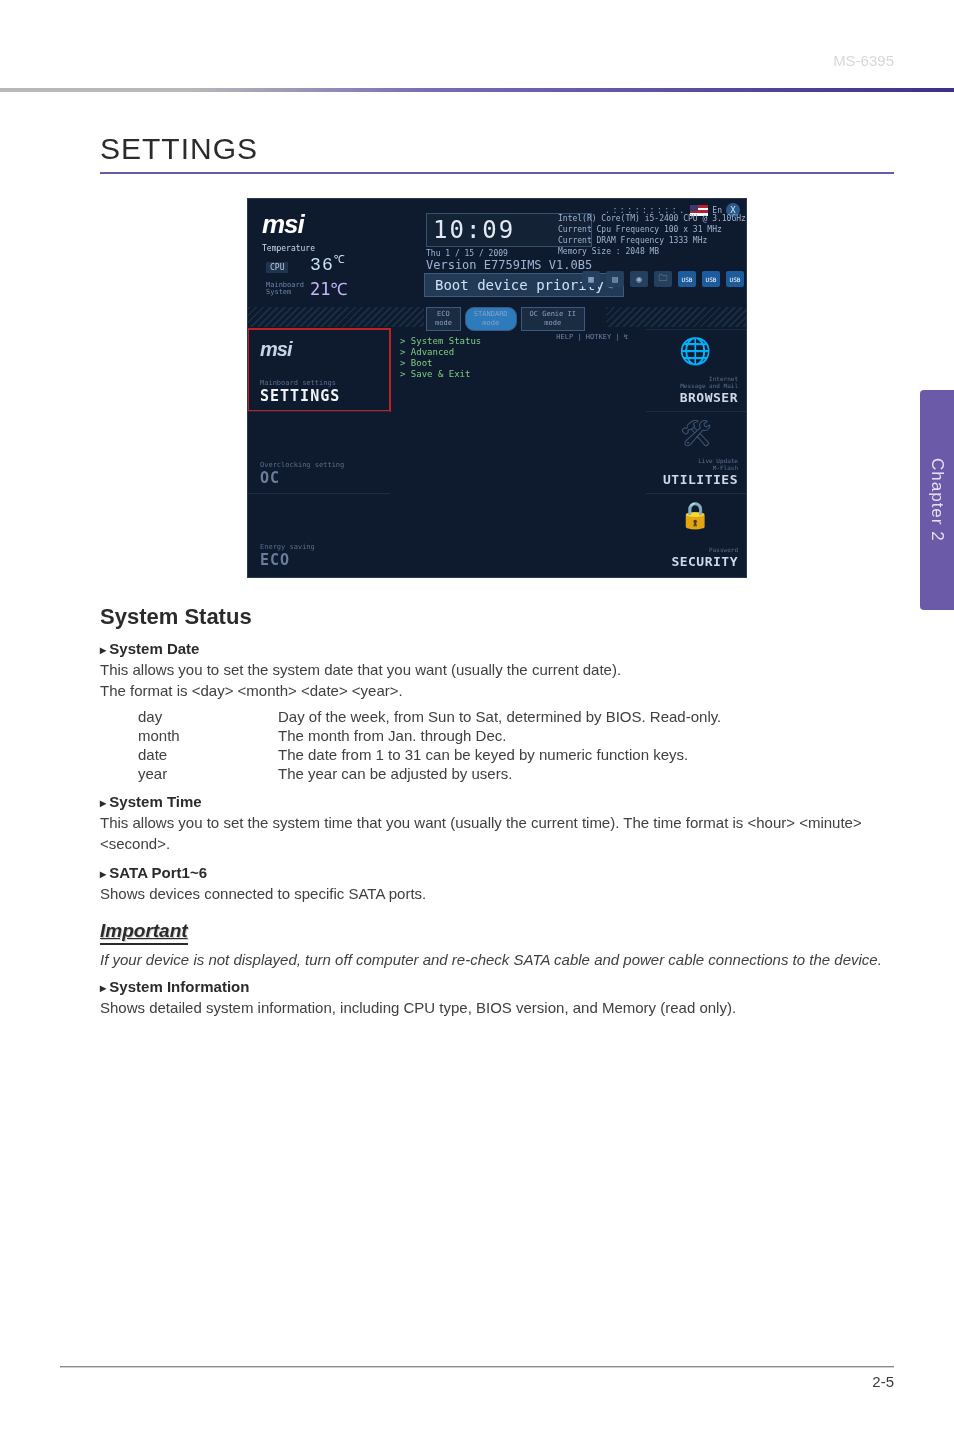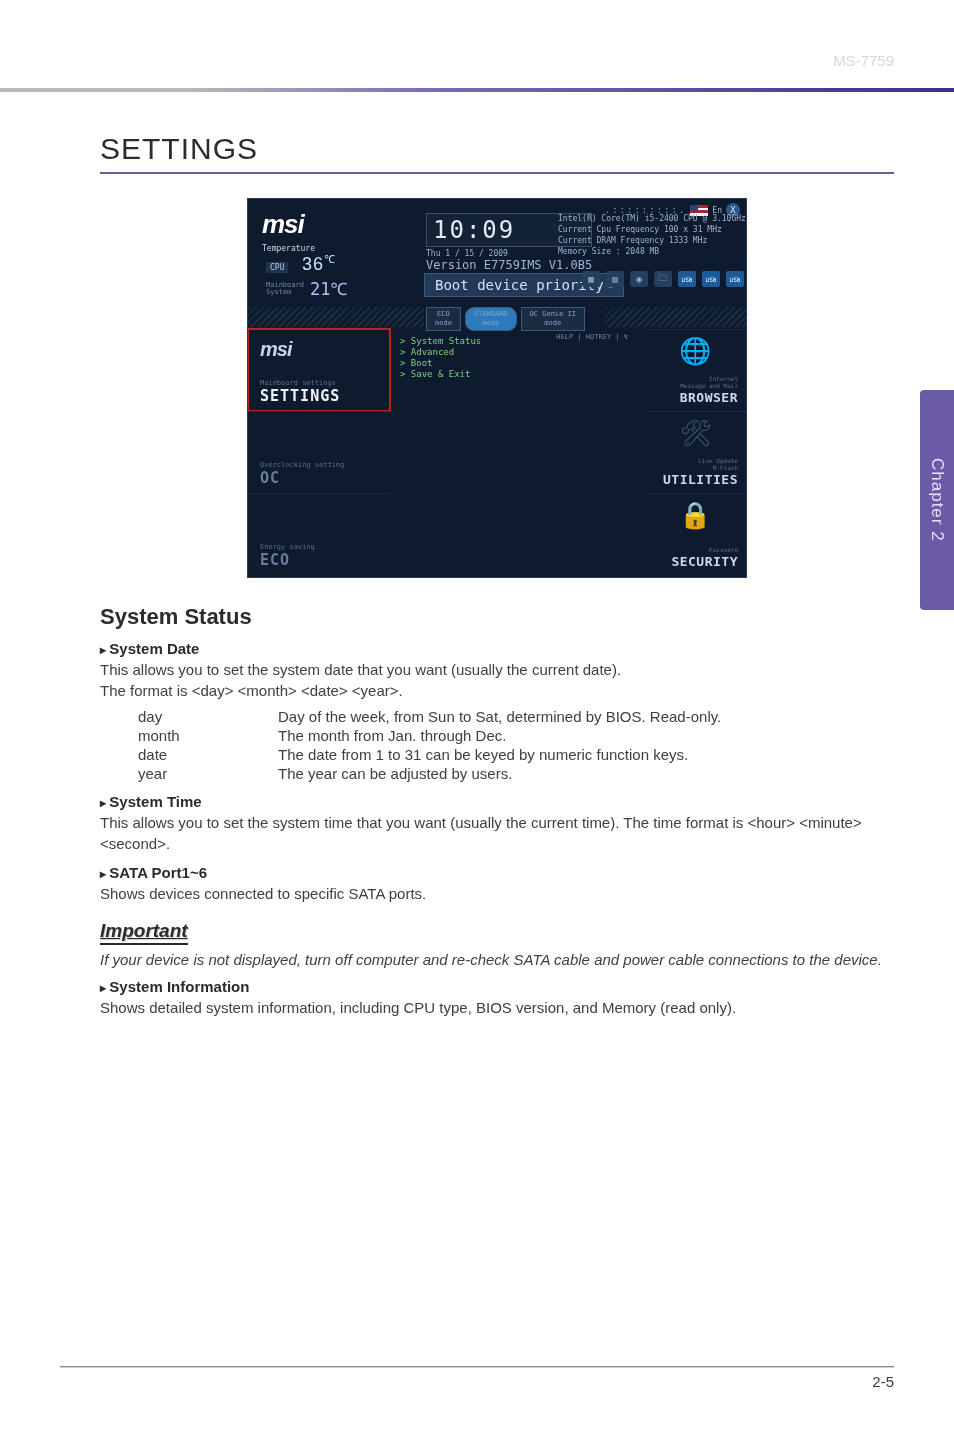--- a/index.html
+++ b/index.html
@@ -30,21 +30,21 @@
   .shot .topbar .flag { width: 18px; height: 11px; background: linear-gradient(#b22234 25%, #fff 25%, #fff 50%, #b22234 50%, #b22234 75%, #fff 75%); position: relative; }
   .shot .topbar .flag::before { content:""; position:absolute; left:0; top:0; width:8px; height:6px; background:#3c3b6e; }
   .shot .topbar .en { font-size:8px; color:#9fb3d2; }
   .shot .topbar .x { width:14px; height:14px; border-radius:50%; background:#2a5a8c; color:#cfe2f7; font-size:9px; display:flex; align-items:center; justify-content:center; }
 
   .shot .logo-area { position:absolute; left:14px; top:10px; }
   .shot .logo-big { font: italic bold 26px Arial; color:#fff; letter-spacing:-1px; }
   .shot .temp-label { font-size:8px; color:#cfd8e8; text-align:left; margin-top:4px; }
   .shot .cpu-box { position:absolute; left:18px; top:52px; }
   .shot .cpu-box .cpu-lbl { background:#20344e; color:#b9c9e0; font-size:8px; padding:1px 4px; display:inline-block; }
-  .shot .cpu-box .cpu-val { color:#cfe2f7; font-size:18px; font-family:Liberation Sans, sans-serif; letter-spacing:1px; display:inline-block; margin-left:4px; }
+  .shot .cpu-box .cpu-val { color:#cfe2f7; font-size:18px; font-family:Liberation Mono, monospace; letter-spacing:1px; display:inline-block; margin-left:12px; }
   .shot .cpu-box .cpu-val sup { font-size:11px; }
   .shot .mb-row { position:absolute; left:18px; top:78px; display:flex; align-items:center; gap:6px; }
   .shot .mb-row .mbl { color:#6e84a7; font-size:7px; line-height:7px; }
   .shot .mb-row .mbv { color:#c4b5fd; font-size:17px; }
 
   .shot .clock { position:absolute; left:178px; top:14px; color:#e2e9f5; }
   .shot .clock .time { font-size:24px; letter-spacing:2px; border:1px solid #38506e; padding:2px 6px; background:#132235; }
   .shot .clock .date { font-size:8px; color:#9fb3d2; margin-top:2px; }
   .shot .clock .ver { font-size:12px; color:#9fb3d2; }
 
@@ -103,21 +103,21 @@
   .ftr { position:absolute; left:60px; right:60px; bottom:42px; }
   .ftr-rule { height:1px; background:#8a8a8a; box-shadow: 0 1px 0 #d0d0d0; }
   .ftr-page { text-align:right; font-size:15px; color:#3a3a3a; margin-top:6px; }
 </style>
 </head>
 <body>
 
 <div class="page">
 
   <div class="hdr">
-    <div class="model">MS-7759</div>
+    <div class="model">MS-6395</div>
     <div class="hdr-rule"></div>
   </div>
 
   <div class="tab">
     <span>Chapter 2</span>
   </div>
 
   <div class="content">
 
     <div class="sec-title">SETTINGS</div>

